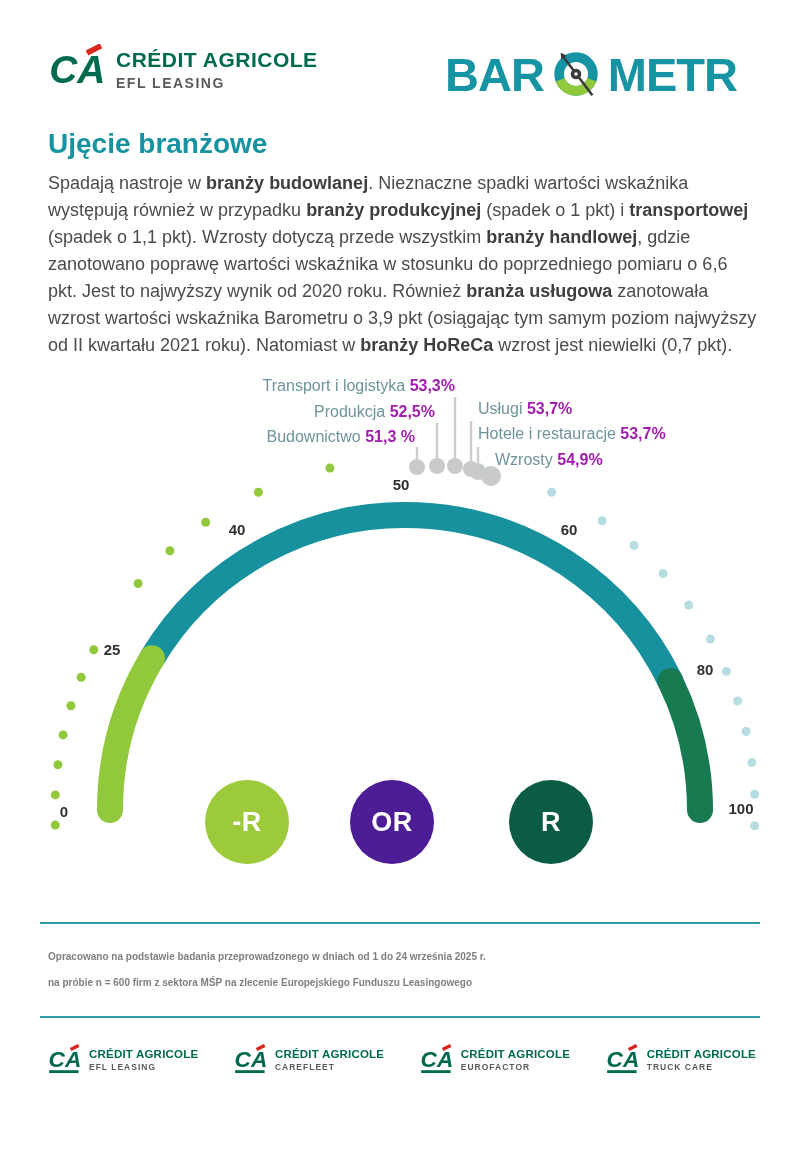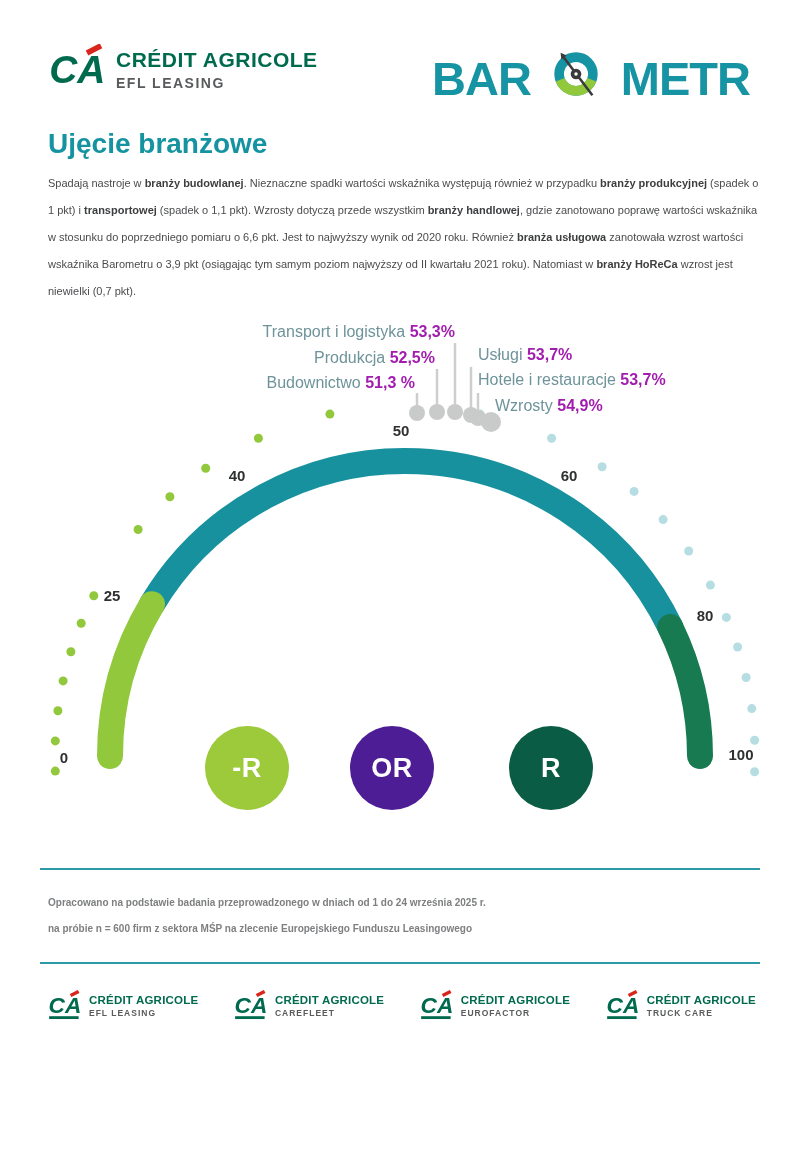--- a/index.html
+++ b/index.html
@@ -6,26 +6,26 @@
   body{
     width:800px;height:1156px;background:#ffffff;overflow:hidden;
     font-family:"Liberation Sans", sans-serif;color:#4a4b4d;position:relative;
   }
   
   .header{display:flex;justify-content:space-between;align-items:flex-start;padding:44px 44px 0 48px;}
   .brand{display:flex;align-items:center;gap:12px;}
   .brand-text .brand-name{font-size:21px;font-weight:bold;color:#006A4E;letter-spacing:.5px;}
   .brand-text .brand-division{font-size:14px;font-weight:bold;color:#595A5C;letter-spacing:1.5px;margin-top:3px;}
   .title-block{width:330px;text-align:center;margin-top:2px;}
-  .title-row{display:flex;align-items:flex-end;justify-content:center;gap:18px;}
+  .title-row{display:flex;align-items:center;justify-content:center;gap:5px;}
   .title-word{font-size:47px;font-weight:800;color:#1794A3;letter-spacing:-1px;line-height:1;}
   .title-subtitle{font-size:25px;color:#1794A3;margin-top:10px;letter-spacing:.5px;}
   
   .section-heading{margin:26px 48px 0;font-size:28px;font-weight:bold;color:#1593A0;}
-  .intro{margin:10px 48px 0;width:712px;font-size:11px;line-height:27px;color:#4a4b4d;}
+  .intro{margin:10px 48px 0;width:712px;font-size:18px;line-height:27px;color:#4a4b4d;}
   .intro b{color:#3d3e40;}
   
   .chart{position:relative;height:530px;margin-top:16px;}
   .chart svg.gauge{position:absolute;left:0;top:0;}
   .sector-label{position:absolute;font-size:16px;line-height:18px;white-space:nowrap;}
   .sector-label .s-name{color:#6E939A;}
   .sector-label .s-val{color:#a21caf;font-weight:bold;}
   #lbl-transport{right:345px;top:2px;}
   #lbl-produkcja{right:365px;top:28px;}
   #lbl-budownictwo{right:385px;top:53px;}

